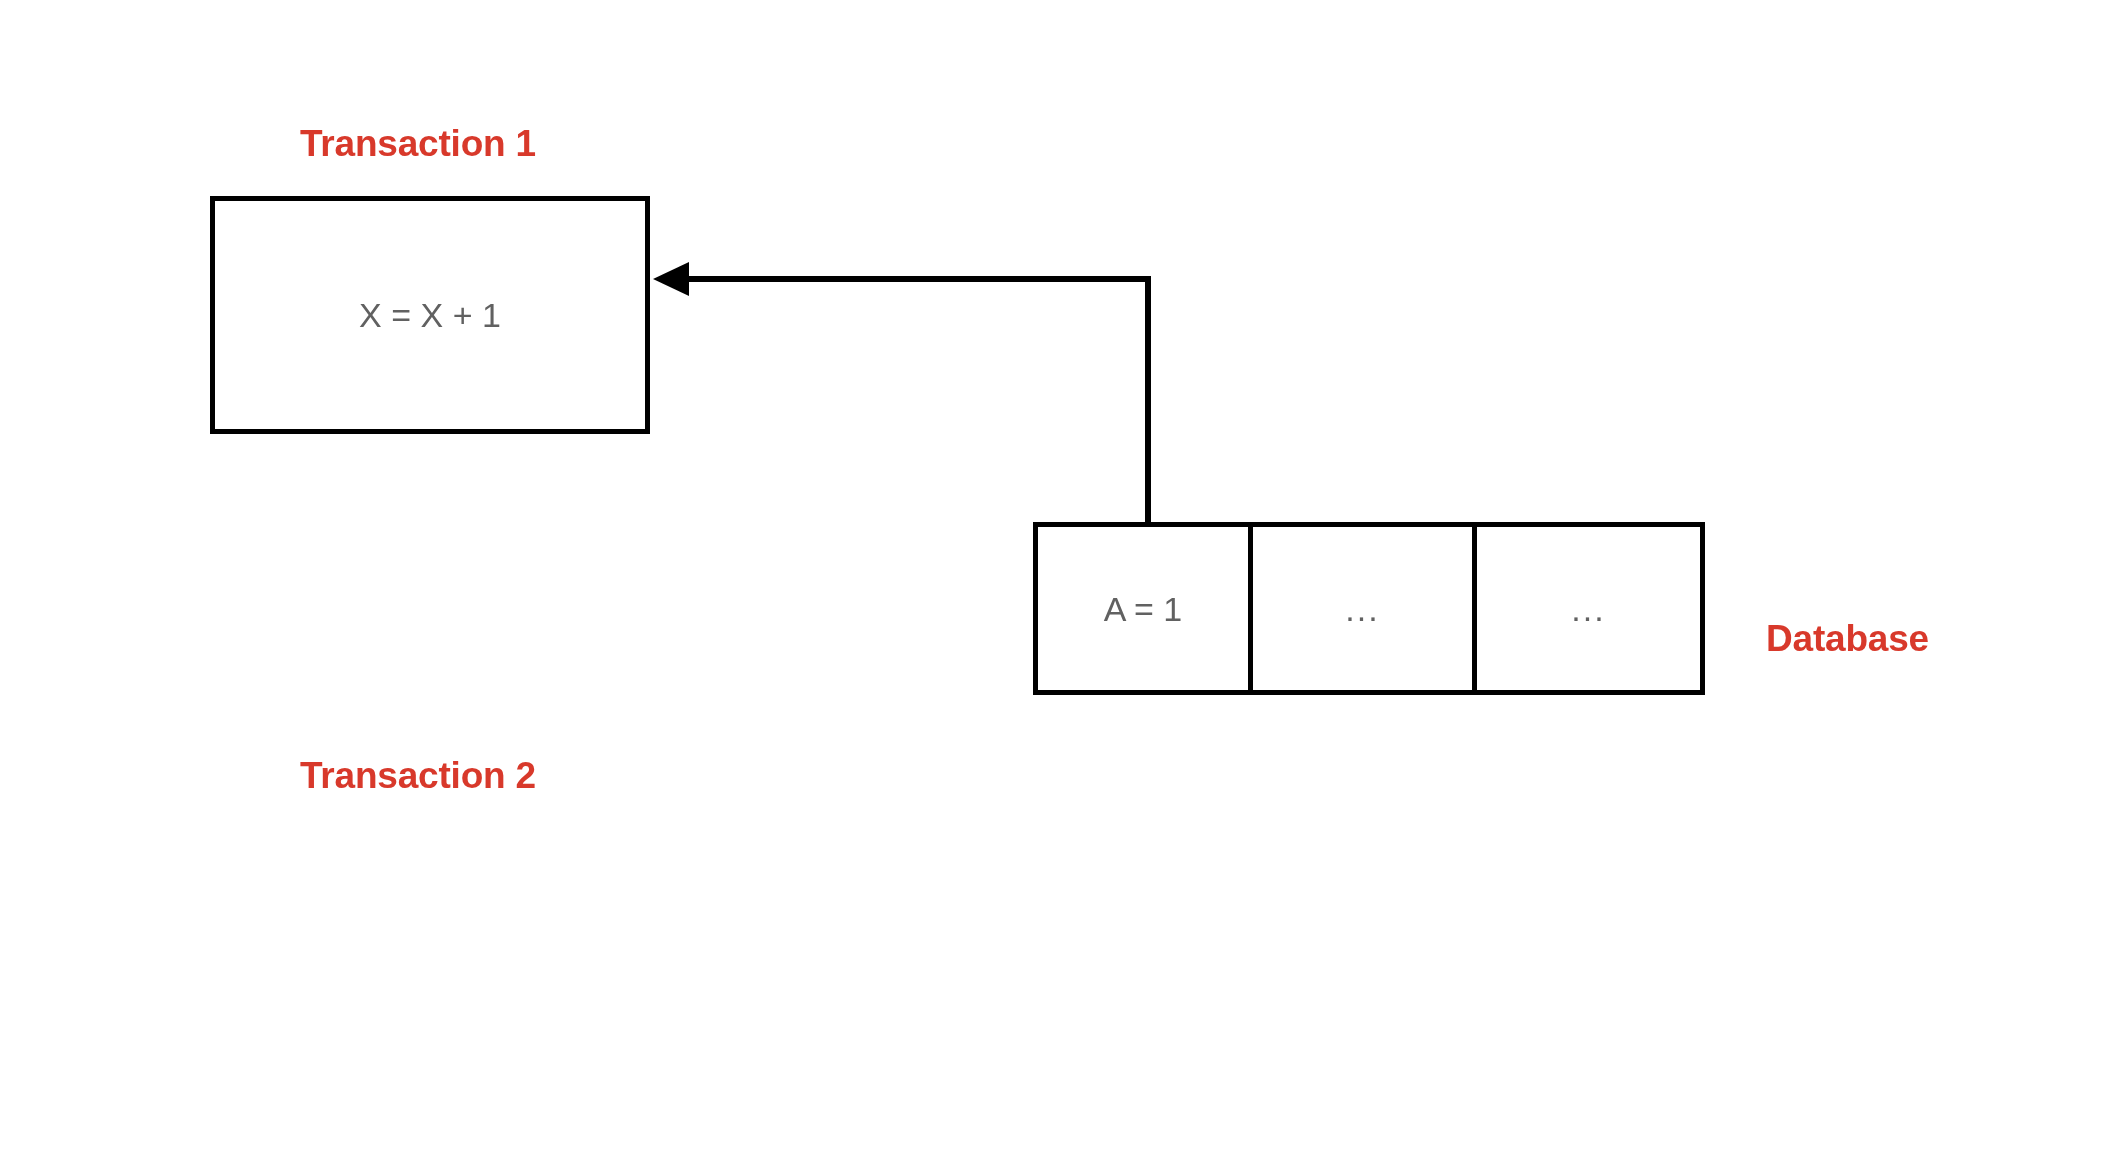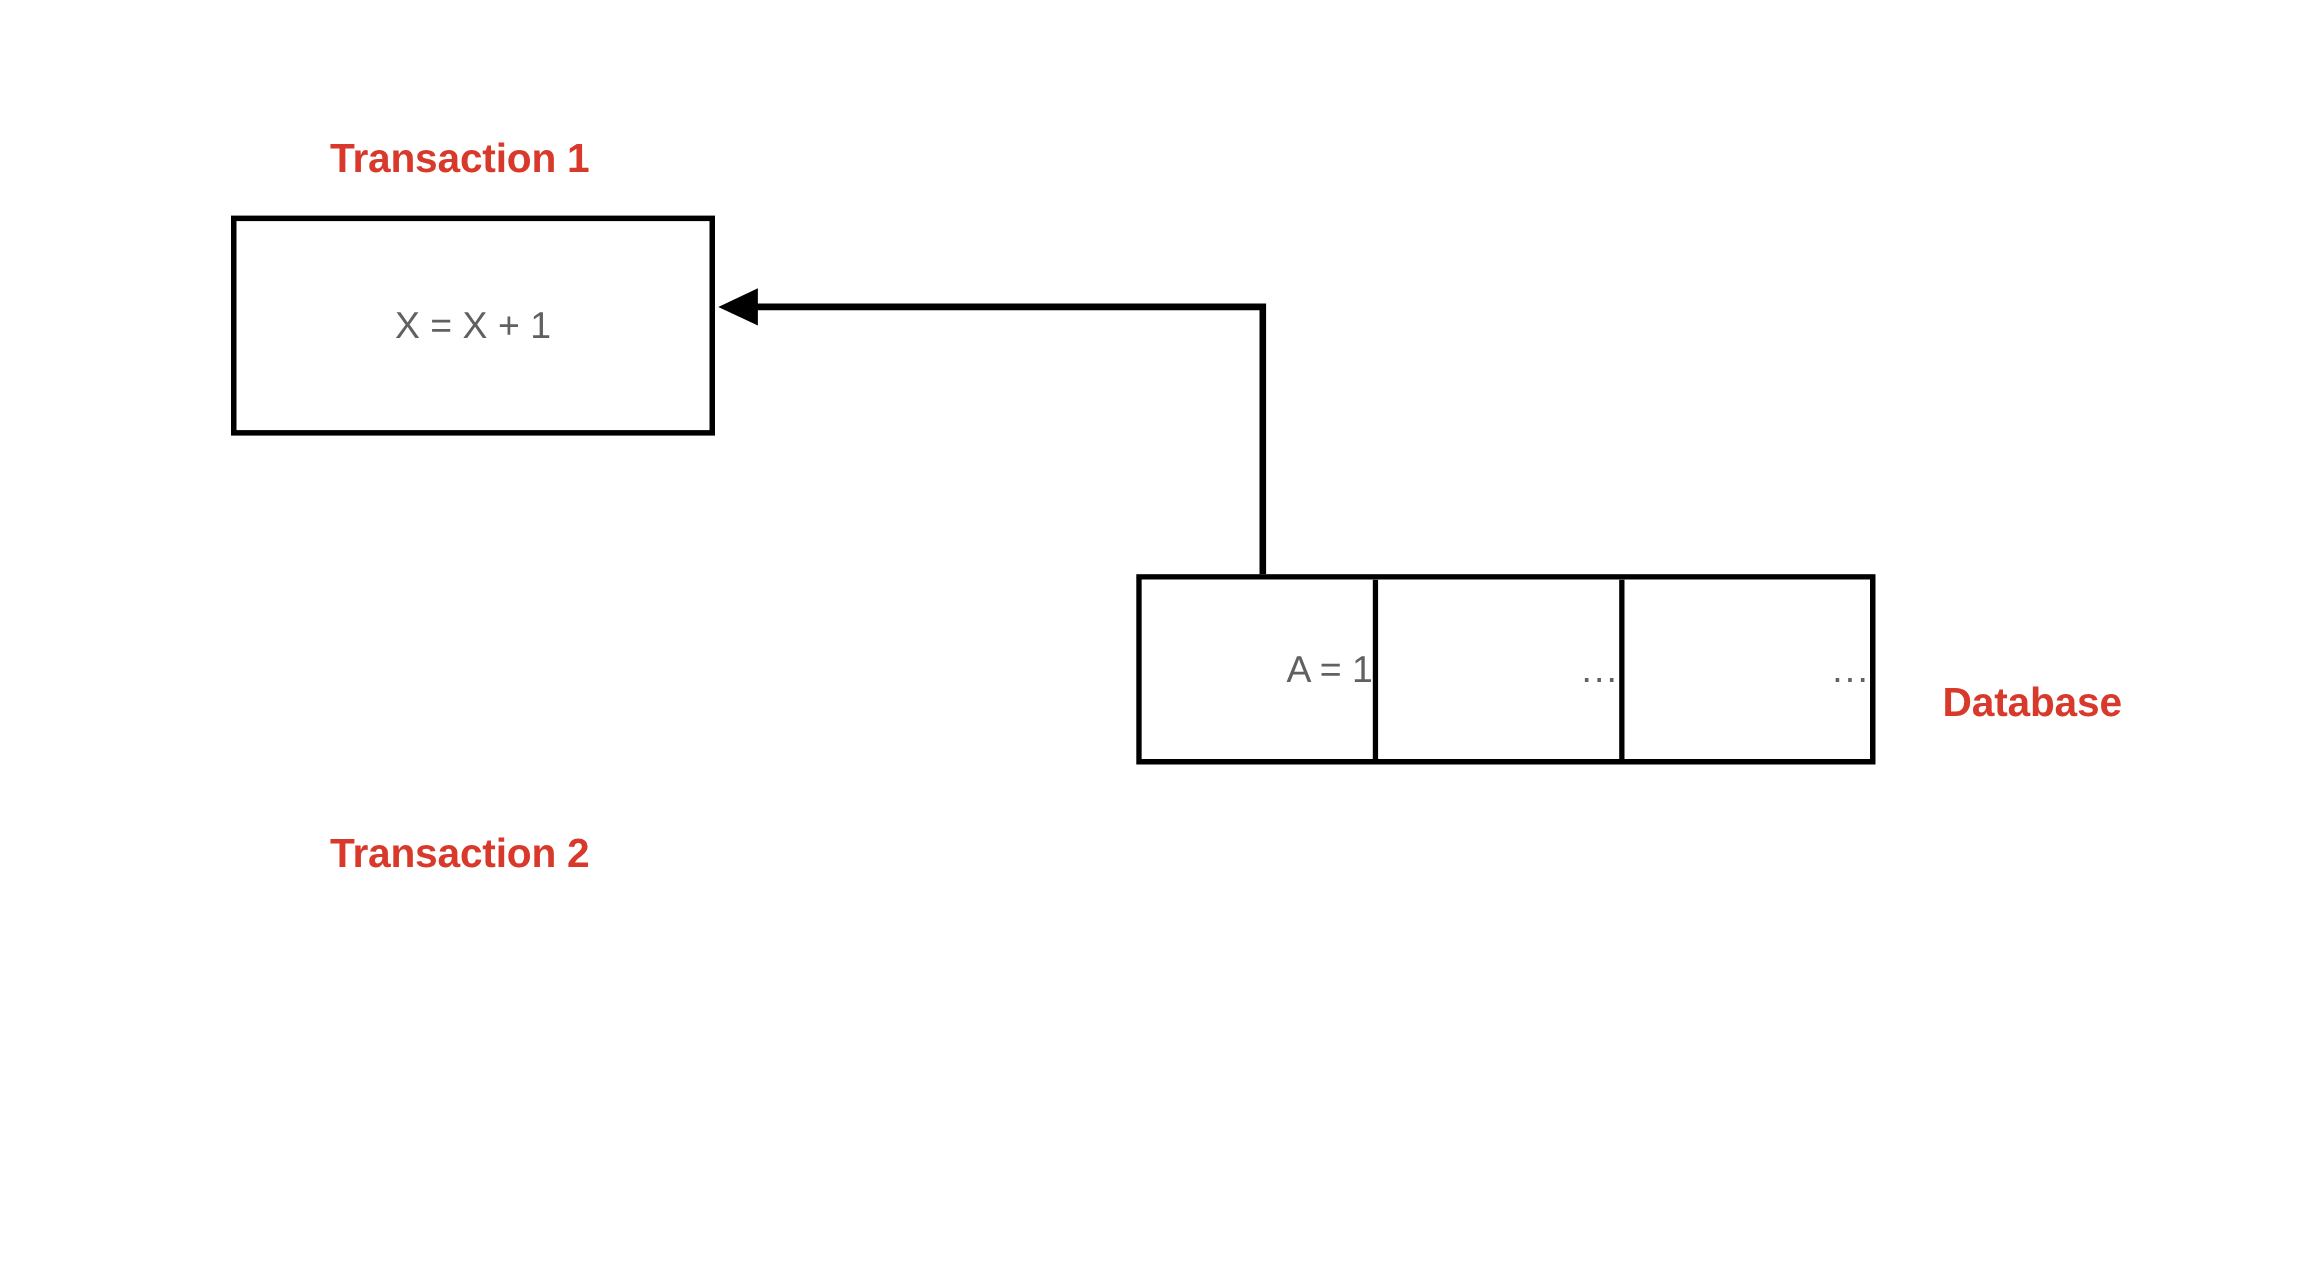--- a/index.html
+++ b/index.html
@@ -37,21 +37,21 @@
   
   .txn-box {
     position: absolute;
     box-sizing: border-box;
     border: 5px solid #000000;
     background: #ffffff;
     display: flex;
     align-items: center;
     justify-content: center;
   }
-  #box-transaction-1 { left: 210px; top: 196px; width: 440px; height: 200px; justify-content: center; }
+  #box-transaction-1 { left: 210px; top: 196px; width: 440px; height: 238px; justify-content: center; }
   #box-transaction-2 { left: 210px; top: 806px; width: 440px; height: 177px; }
 
   .txn-text {
     color: #616161;
     font-size: 34px;
     line-height: 1;
     white-space: nowrap;
   }
 
   
@@ -64,21 +64,21 @@
     box-sizing: border-box;
     border: 5px solid #000000;
     background: #ffffff;
     display: flex;
   }
   .db-cell {
     box-sizing: border-box;
     height: 100%;
     display: flex;
     align-items: center;
-    justify-content: flex-end;
+    justify-content: center;
     background: #ffffff;
     border-right: 5px solid #000000;
   }
   .db-cell:last-child { border-right: none; }
   .db-cell.c0 { width: 215px; }
   .db-cell.c1 { width: 224px; }
   .db-cell.c2 { width: 223px; }
   .db-cell-text {
     color: #616161;
     font-size: 34px;

